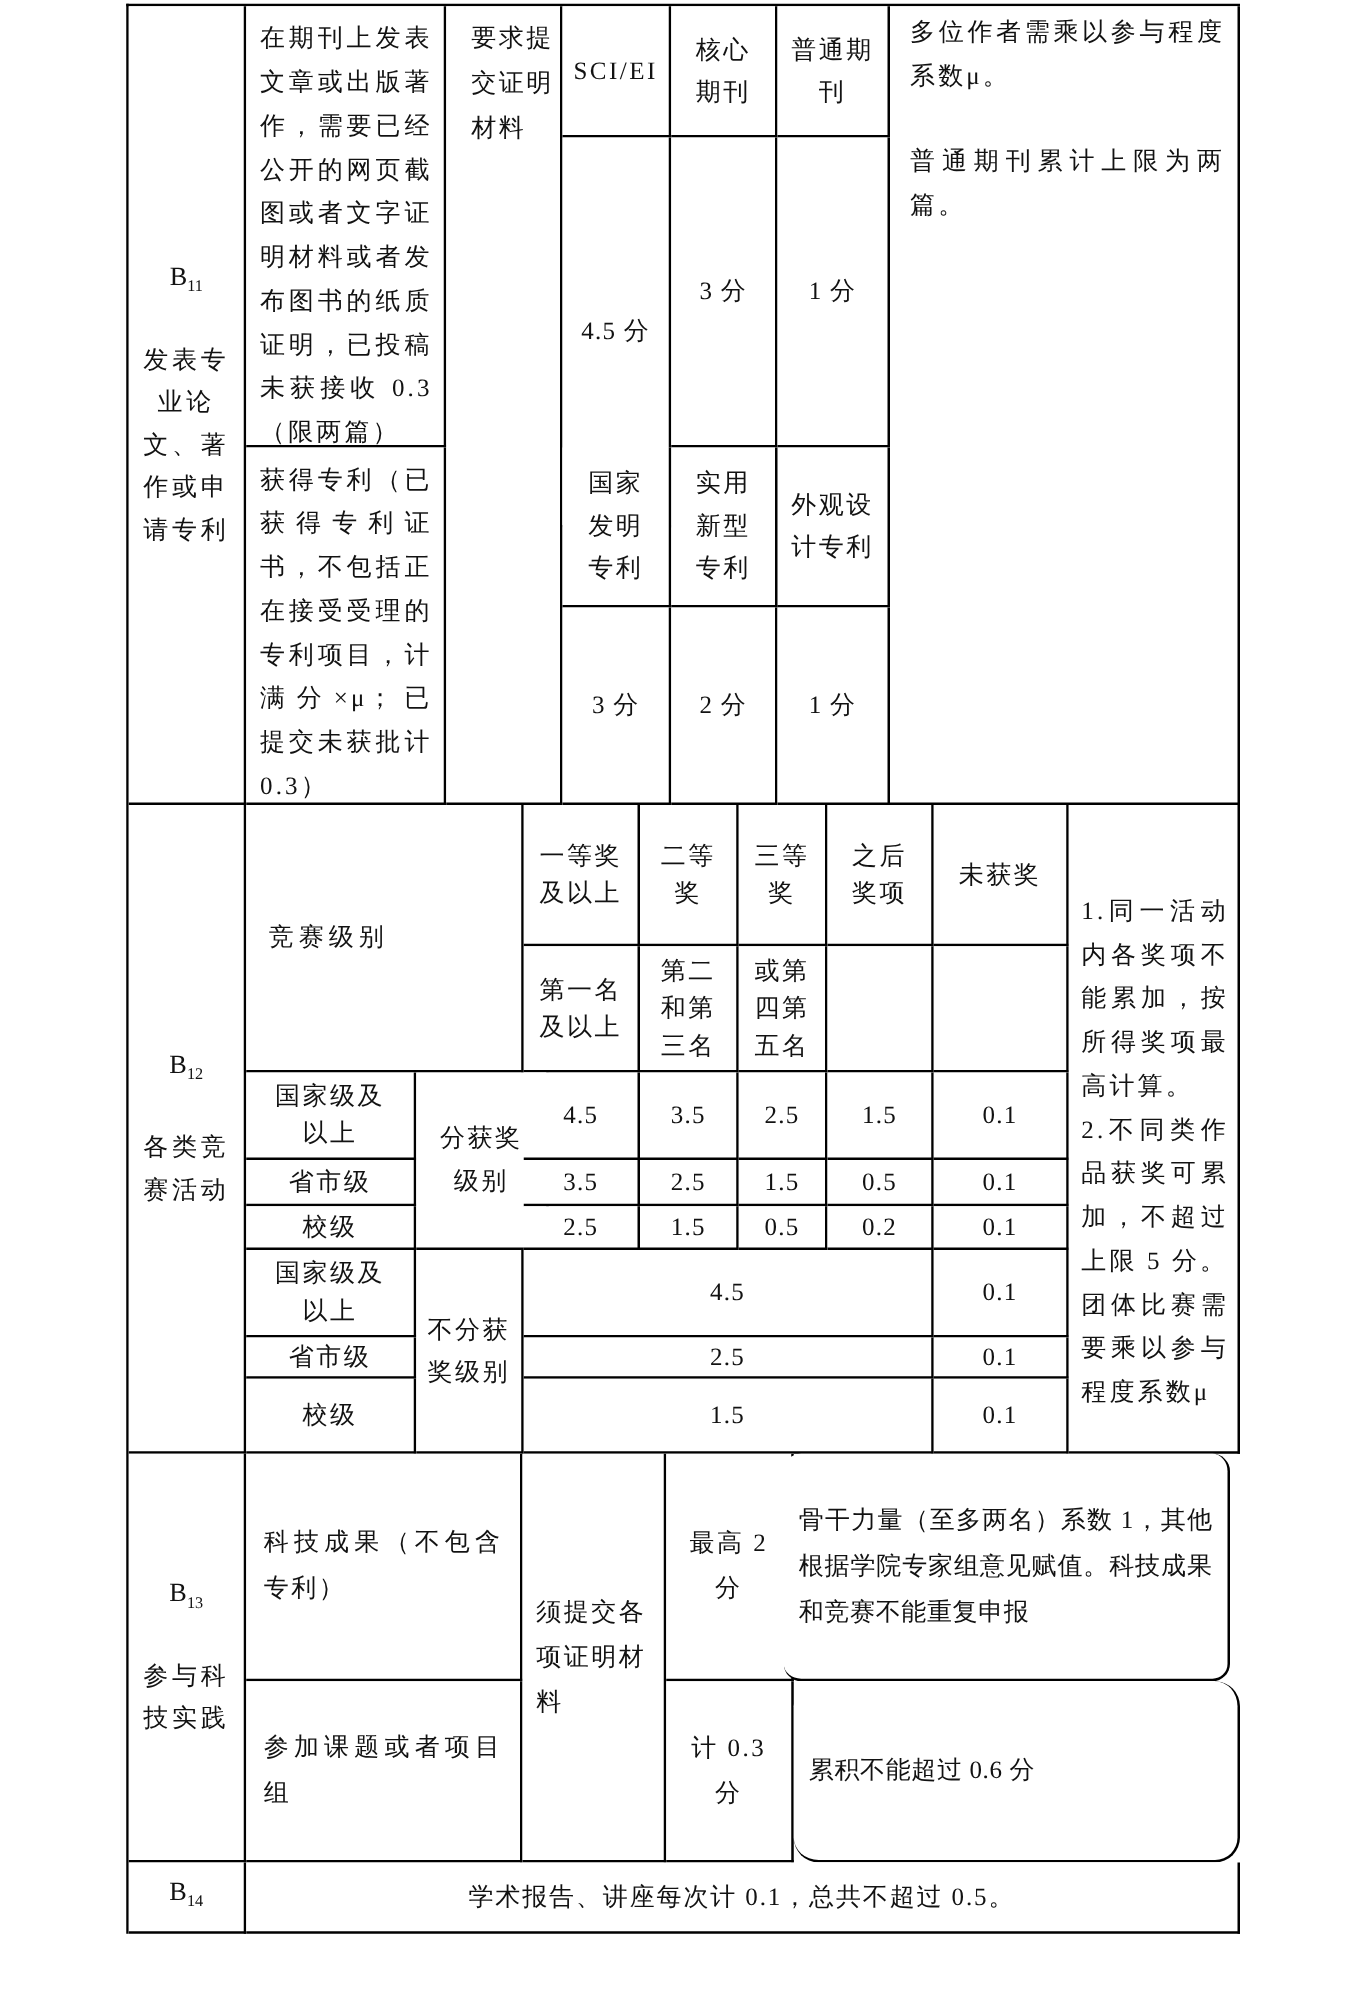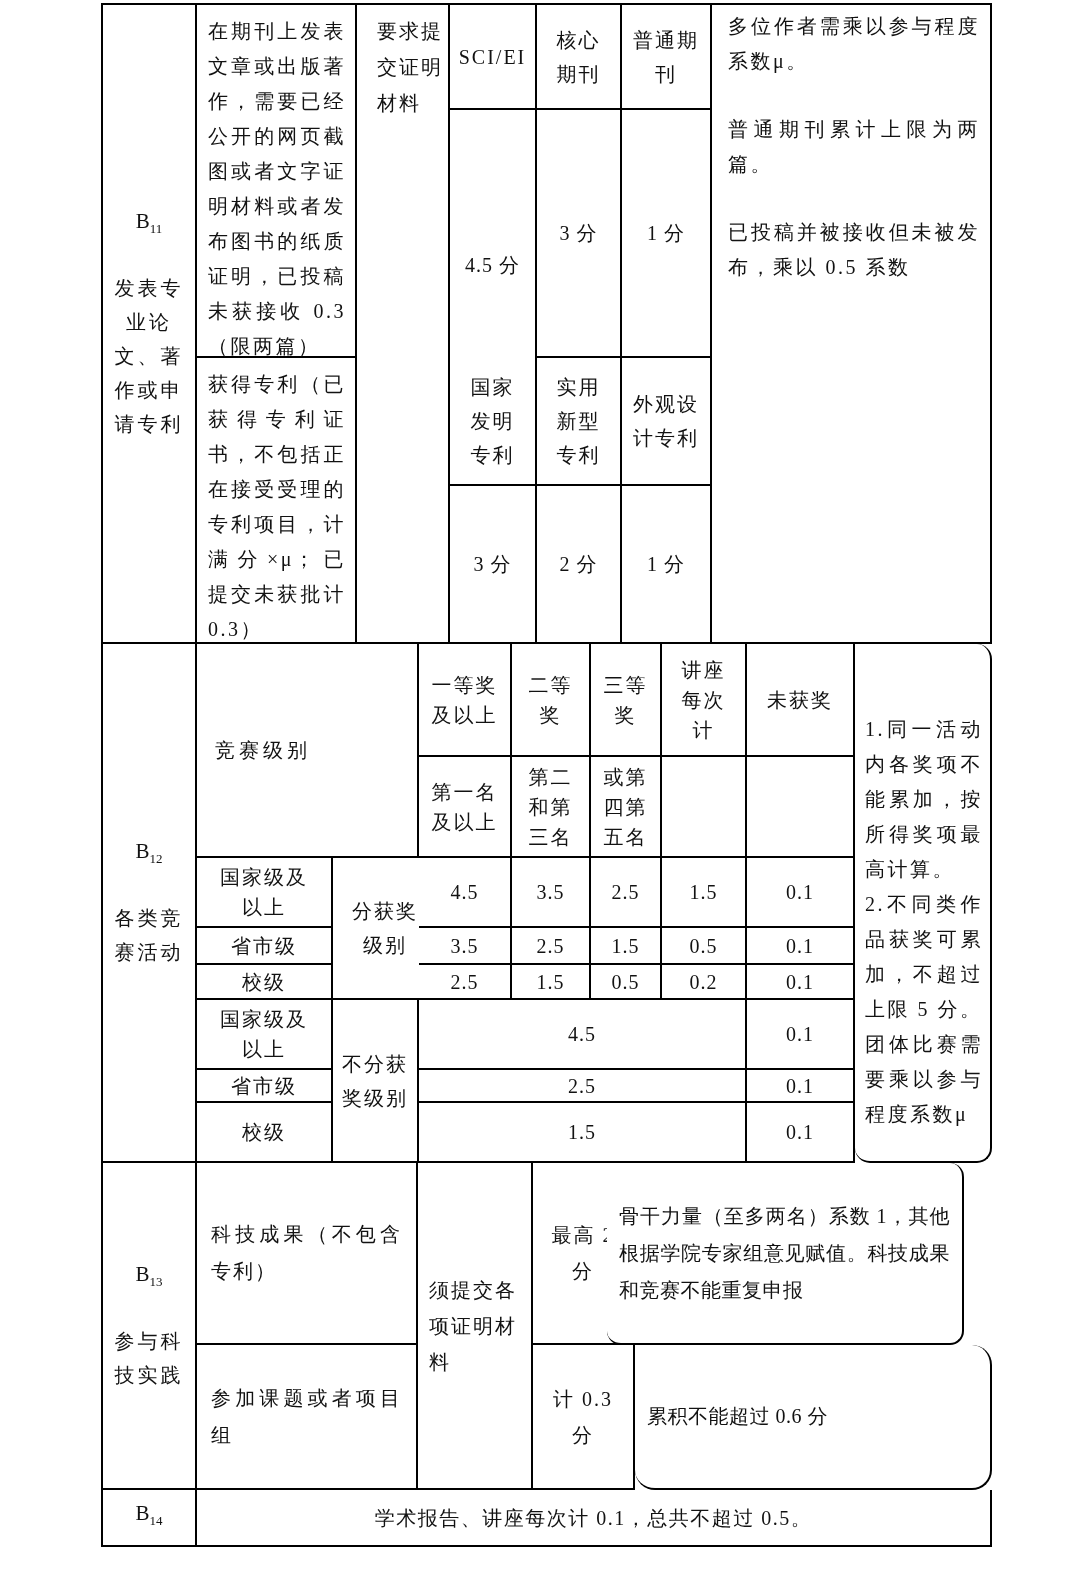--- a/index.html
+++ b/index.html
@@ -14,21 +14,21 @@
   .colA{flex-direction:column;}
   .acode{font-size:21px;letter-spacing:0;}
   .acode sub{font-size:13px;letter-spacing:0;}
   .alabel{width:76px;margin-top:26px;line-height:34px;letter-spacing:3px;text-align:center;}
   
   .just{display:block;text-align:justify;padding:9px 9px 0 11px;line-height:35px;letter-spacing:2.5px;}
   .req{display:block;text-align:left;padding:8px 3px 0 20px;line-height:36px;letter-spacing:2px;}
   .notes1{display:block;text-align:justify;padding:4px 10px 0 16px;line-height:35px;letter-spacing:2.5px;}
   .notes1 p{margin:0 0 33px 0;}
   .notes2{display:flex;flex-direction:column;align-items:center;text-align:justify;
-          padding:46px 7px 8px 10px;line-height:35px;letter-spacing:2.5px;border-radius:15px;}
+          padding:46px 7px 8px 10px;line-height:35px;letter-spacing:2.5px;}
   .notes2 p{margin:0;}
   .team{margin-top:auto;}
   .hd{line-height:34px;}
   .hd2{line-height:30px;}
   .lvl{padding:0 14px;line-height:30px;}
   .grp{padding:0 9px;line-height:34px;}
   .lvlhdr{justify-content:flex-start;text-align:left;padding-left:18px;letter-spacing:4px;}
   
   .ml{justify-content:flex-start;}
   .ml .inner{display:block;width:100%;padding:0 14px;text-align:justify;line-height:37px;letter-spacing:2px;}
@@ -66,34 +66,33 @@
     <div class="cell hd" style="left:519px;top:353px;width:90px;height:128px;padding:0 8px;">外观设计专利</div>
     <div class="cell hd" style="left:434px;top:353px;width:85px;height:128px;padding:0 9px;">实用新型专利</div>
 
     <div class="cell val" style="left:347px;top:481px;width:87px;height:158px;">3 分</div>
     <div class="cell val" style="left:434px;top:481px;width:85px;height:158px;">2 分</div>
     <div class="cell val" style="left:519px;top:481px;width:90px;height:158px;">1 分</div>
 
     <div class="cell notes1" style="left:609px;top:0;width:280px;height:639px;">
       <p>多位作者需乘以参与程度系数μ。</p>
       <p>普通期刊累计上限为两篇。</p>
-      <p>已投稿并被接收但未被发布，乘以 0.5 系数</p>
     </div>
 
     <div class="cell colA" style="left:0;top:639px;width:94px;height:519px;">
       <div class="acode"><span>B</span><sub>12</sub></div>
       <div class="alabel">各类竞赛活动</div>
     </div>
 
     <div class="cell lvlhdr" style="left:94px;top:639px;width:222px;height:214px;">竞赛级别</div>
 
     <div class="cell hd2" style="left:316px;top:639px;width:93px;height:113px;padding:0 8px;">一等奖及以上</div>
     <div class="cell hd2" style="left:409px;top:639px;width:79px;height:113px;padding:0 8px;">二等奖</div>
     <div class="cell hd2" style="left:488px;top:639px;width:71px;height:113px;padding:0 8px;">三等奖</div>
-    <div class="cell hd2" style="left:559px;top:639px;width:85px;height:113px;padding:0 10px;">讲座每次计</div>
+    <div class="cell hd2" style="left:559px;top:639px;width:85px;height:113px;padding:0 10px;">之后奖项</div>
     <div class="cell hd2" style="left:644px;top:639px;width:108px;height:113px;">未获奖</div>
 
     <div class="cell hd2" style="left:316px;top:752px;width:93px;height:101px;padding:0 8px;">第一名及以上</div>
     <div class="cell hd2" style="left:409px;top:752px;width:79px;height:101px;padding:0 8px;">第二和第三名</div>
     <div class="cell hd2" style="left:488px;top:752px;width:71px;height:101px;padding:0 8px;">或第四第五名</div>
     <div class="cell" style="left:559px;top:752px;width:85px;height:101px;"></div>
     <div class="cell" style="left:644px;top:752px;width:108px;height:101px;"></div>
 
     <div class="cell lvl" style="left:94px;top:853px;width:136px;height:70px;">国家级及以上</div>
     <div class="cell lvl" style="left:94px;top:923px;width:136px;height:37px;">省市级</div>
@@ -152,21 +151,21 @@
       <span class="inner">须提交各项证明材料</span>
     </div>
 
     <div class="cell score" style="left:430px;top:1158px;width:102px;height:182px;">
       <span class="inner">最高 2 分</span>
     </div>
     <div class="cell score" style="left:430px;top:1340px;width:102px;height:145px;">
       <span class="inner">计 0.3 分</span>
     </div>
 
-    <div class="cell ml n3" style="left:504px;top:1158px;width:357px;height:182px;border-radius:14px;">
+    <div class="cell ml n3" style="left:524px;top:1158px;width:357px;height:182px;border-radius:14px;">
       <span class="inner">骨干力量（至多两名）系数 1，其他根据学院专家组意见赋值。科技成果和竞赛不能重复申报</span>
     </div>
     <div class="cell ml n3" style="left:532px;top:1340px;width:357px;height:145px;border-radius:20px;">
       <span class="inner">累积不能超过 0.6 分</span>
     </div>
 
     <div class="cell colA" style="left:0;top:1485px;width:94px;height:57px;">
       <div class="acode"><span>B</span><sub>14</sub></div>
     </div>
     <div class="cell m14" style="left:94px;top:1485px;width:795px;height:57px;">学术报告、讲座每次计 0.1，总共不超过 0.5。</div>

